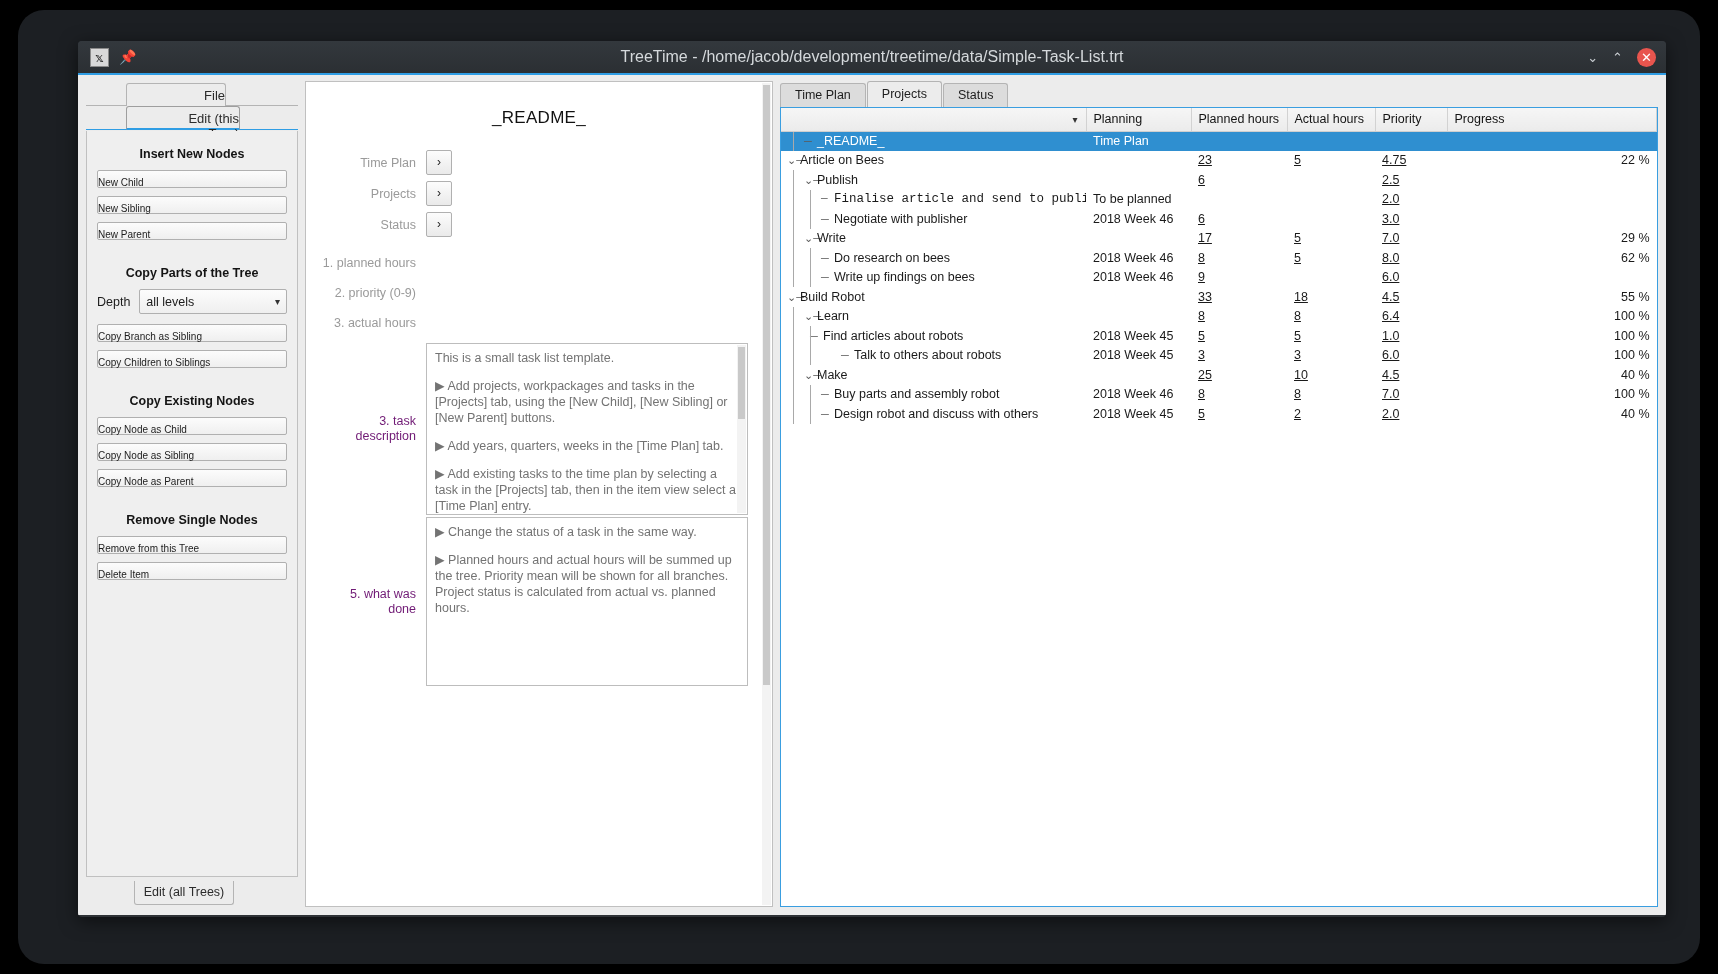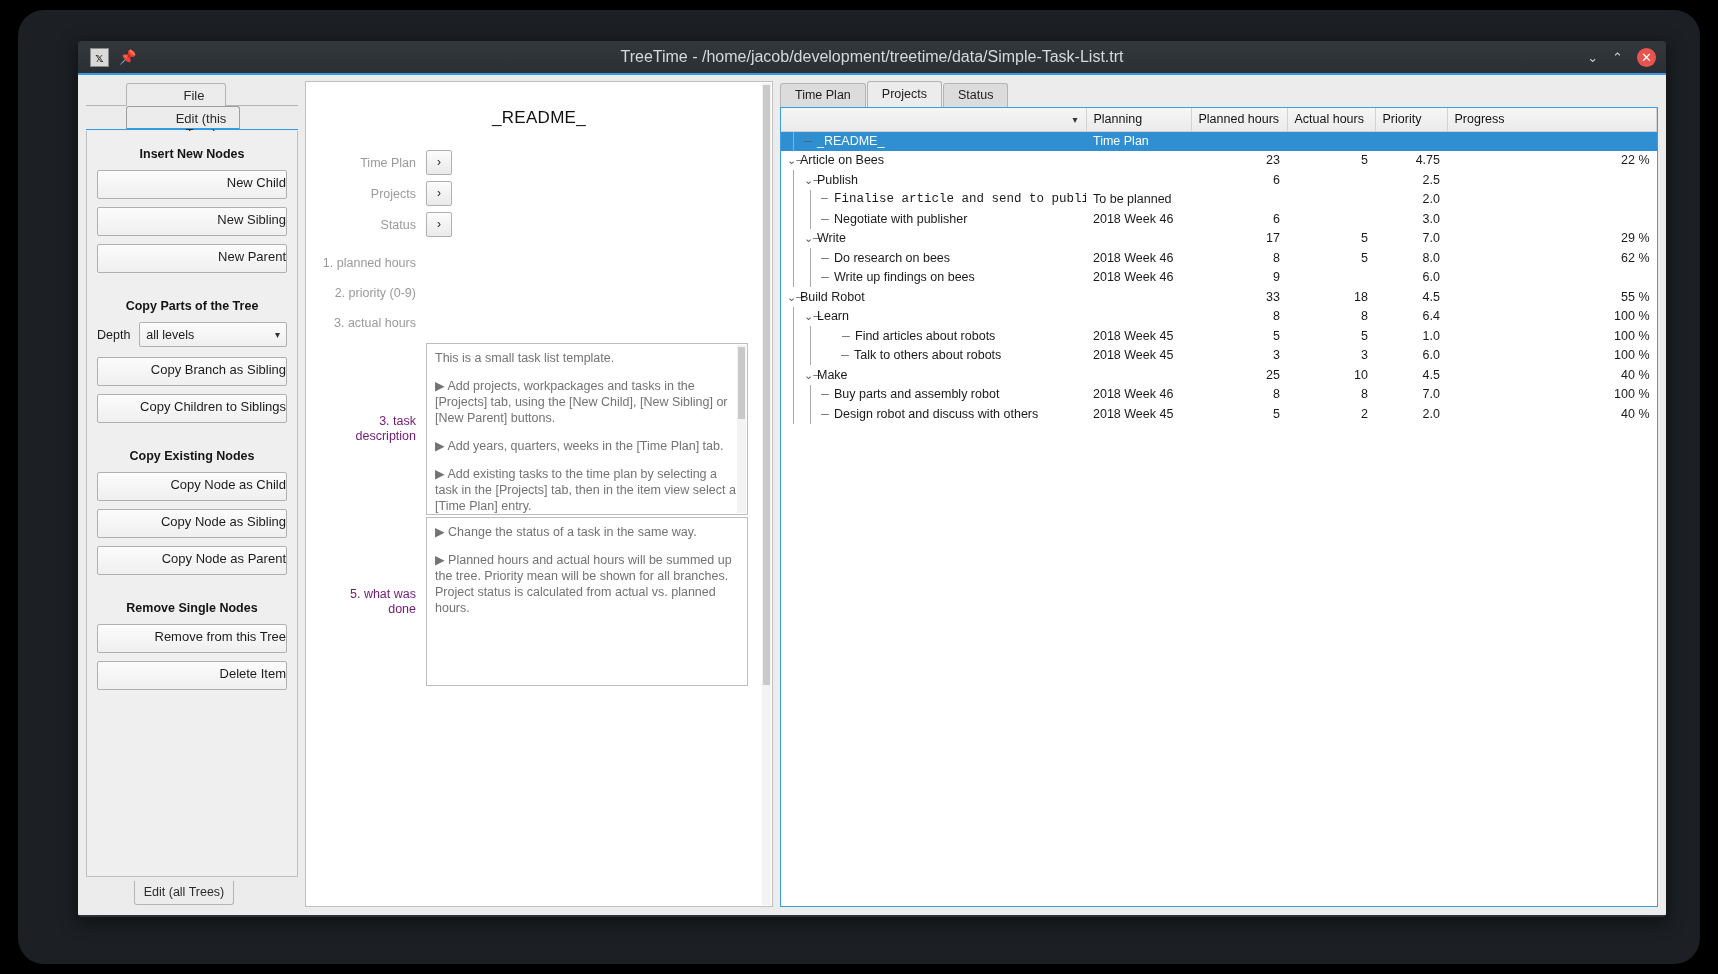--- a/index.html
+++ b/index.html
@@ -66,21 +66,21 @@
 
   
   #leftpanel {
     width: 212px; flex: 0 0 212px;
     display: flex; flex-direction: column;
     background: #ececec;
   }
   .tabstrip-top { position: relative; height: 50px; }
   .qtab {
     position: absolute; font-size: 13px; color: #2b2b2b;
-    background: #ececec; text-align: center;
+    background: #ececec; text-align: right;
     border: 1px solid #b4b4b4; border-bottom: none;
     border-radius: 3px 3px 0 0;
     padding-top: 4px;
     padding-left: 36px;
   }
   .qtab.row1 { left: 40px; top: 2px; width: 100px; height: 23px; }
   .qtab.row2 {
     left: 40px; top: 25px; width: 114px; height: 24px;
     background: #ececec; border: 1px solid #9e9e9e; border-bottom: 2px solid #2f9de4;
   }
@@ -94,24 +94,24 @@
     flex: 1; background: #efefef;
     border: 1px solid #c0c0c0; border-top: none;
     padding: 16px 10px 0 10px;
     position: relative;
   }
   .grp-title {
     text-align: center; font-size: 12.5px; font-weight: bold; color: #141414;
     margin: 0 0 9px 0;
   }
   .qbtn {
-    display: block; width: 100%; height: 29px;
+    display: block; width: 100%; height: 18px;
     background: linear-gradient(#fcfcfc, #efefef);
     border: 1px solid #b0b0b0; border-radius: 2px;
-    font-size: 13px; color: #1c1c1c; text-align: right; line-height: 23px;
+    font-size: 10px; color: #1c1c1c; text-align: left; line-height: 23px;
     margin-bottom: 8px;
     font-family: "Liberation Sans", sans-serif;
   }
   .grp { margin-bottom: 26px; }
   .grp.g2 { margin-top: 10px; }
   .depth-row { display: flex; align-items: center; gap: 9px; margin-bottom: 10px; }
   .depth-lbl { font-size: 12.5px; color: #1c1c1c; }
   .qcombo {
     flex: 1; height: 25px; background: linear-gradient(#fcfcfc, #efefef);
     border: 1px solid #b0b0b0; border-radius: 2px;
@@ -212,21 +212,21 @@
     font-size: 12.5px; color: #1a1a1a; padding: 1px 7px; height: 19.5px;
     white-space: nowrap; overflow: hidden;
   }
   tr.sel td { background: #2f8fd0; color: #fff; }
   td.name { position: relative; }
   .nm { display: inline-block; }
   .twig { color: #5a5a5a; font-size: 11px; display: inline-block; width: 13px; }
   .vline {
     position: absolute; width: 1px; background: #a9a9a9; top: 0; bottom: 0;
   }
-  td.num { text-align: right; }
+  td.num { text-align: left; text-decoration: underline; }
   td.pct { text-align: right; padding-right: 22px; }
 </style>
 </head>
 <body>
 
 <div id="desktop">
   <div id="frame">
 
     <div id="window">
 
@@ -464,21 +464,21 @@
                   </tr>
                   <tr>
                     <td class="name" style="padding-left: 23px;"><span class="vline" style="left: 12px;"></span><span class="twig">⌄─</span><span class="nm">Learn</span></td>
                     <td></td>
                     <td class="num">8</td>
                     <td class="num">8</td>
                     <td class="num">6.4</td>
                     <td class="pct">100 %</td>
                   </tr>
                   <tr>
-                    <td class="name" style="padding-left: 61px;"><span class="vline" style="left: 12px;"></span><span class="vline" style="left: 29px;"></span><span class="twig">─</span><span class="nm">Find articles about robots</span></td>
+                    <td class="name" style="padding-left: 29px;"><span class="vline" style="left: 12px;"></span><span class="vline" style="left: 29px;"></span><span class="twig">─</span><span class="nm">Find articles about robots</span></td>
                     <td>2018 Week 45</td>
                     <td class="num">5</td>
                     <td class="num">5</td>
                     <td class="num">1.0</td>
                     <td class="pct">100 %</td>
                   </tr>
                   <tr>
                     <td class="name" style="padding-left: 60px;"><span class="vline" style="left: 12px;"></span><span class="vline" style="left: 29px;"></span><span class="twig">─</span><span class="nm">Talk to others about robots</span></td>
                     <td>2018 Week 45</td>
                     <td class="num">3</td>

